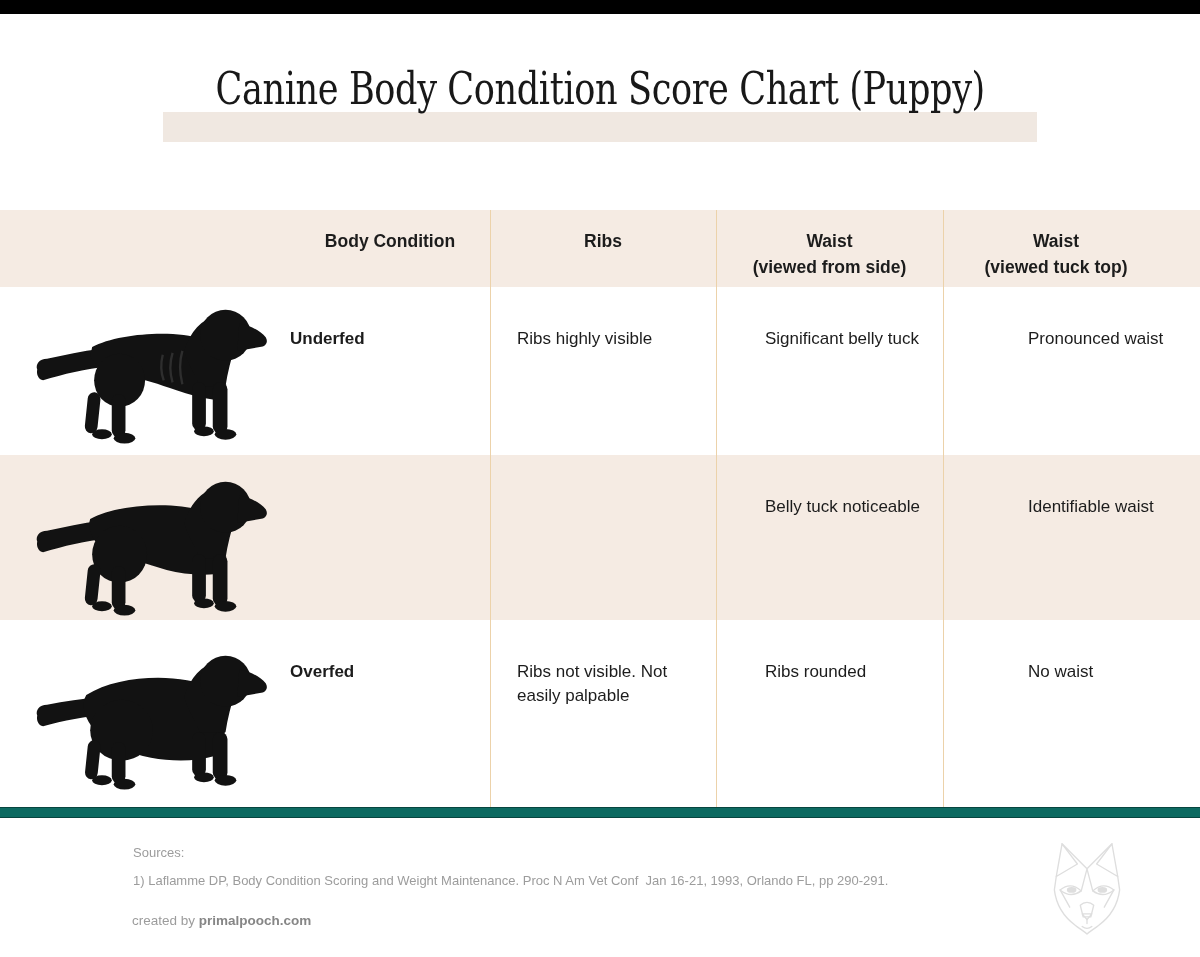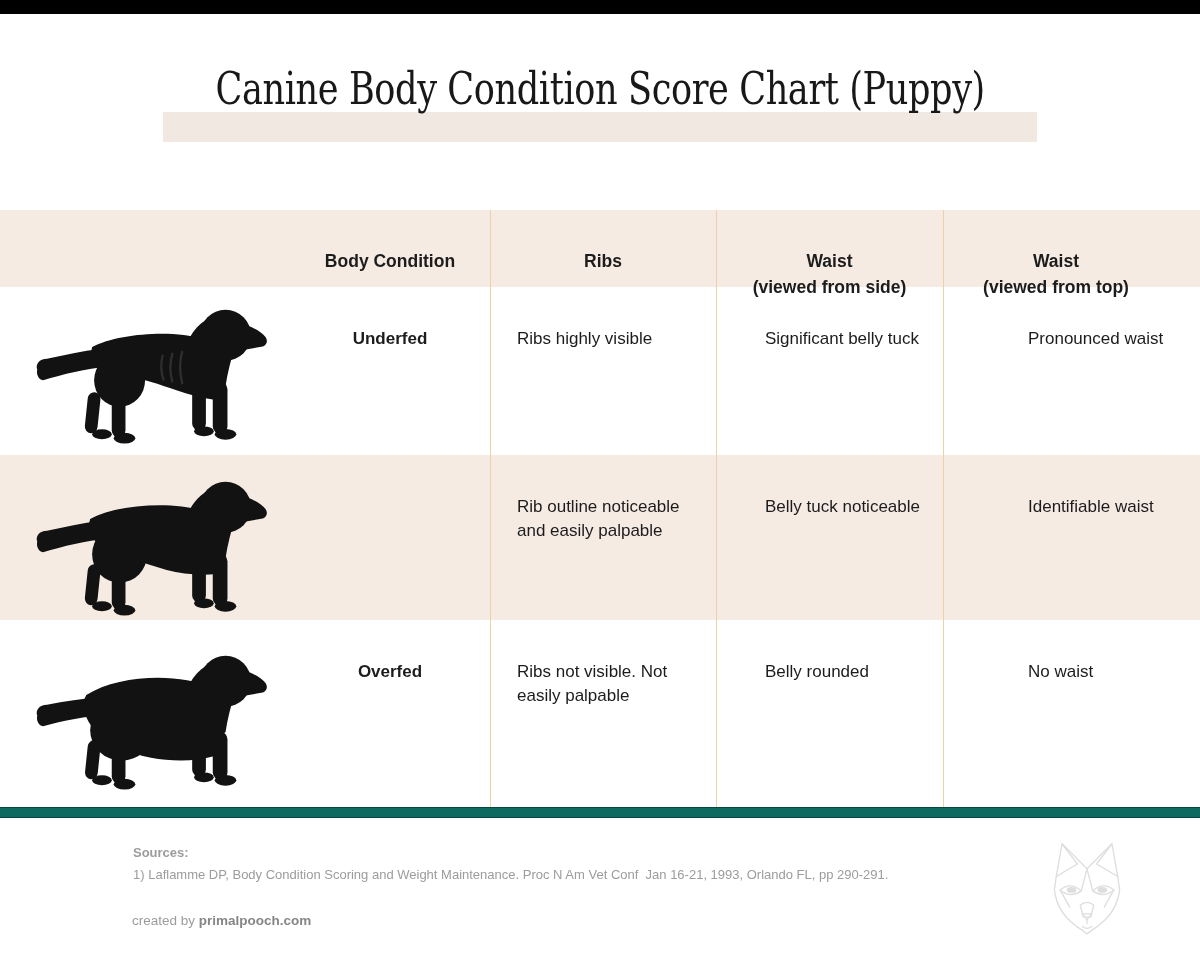--- a/index.html
+++ b/index.html
@@ -27,41 +27,41 @@
   .header-row { left:0; top:210px; width:1200px; height:77px; background:var(--beige); }
   .row-1 { left:0; top:287px; width:1200px; height:168px; background:#ffffff; }
   .row-2 { left:0; top:455px; width:1200px; height:165px; background:var(--beige); }
   .row-3 { left:0; top:620px; width:1200px; height:187px; background:#ffffff; }
 
   .vdiv { top:210px; width:1px; height:597px; background:var(--divider); z-index:3; }
   .vdiv-1 { left:490px; } .vdiv-2 { left:716px; } .vdiv-3 { left:943px; }
 
   
   .hcell { position:absolute; top:228px; font-weight:700; font-size:17.5px; line-height:26px;
-           text-align:center; color:#1c1c1c; z-index:4;margin-top:20px; }
+           text-align:center; color:#1c1c1c; z-index:4; }
   .hc-1 { left:290px; width:200px; }
   .hc-2 { left:490px; width:226px; }
   .hc-3 { left:716px; width:227px; }
   .hc-4 { left:943px; width:226px; }
 
   
   .cell { position:absolute; font-size:17px; line-height:24px; color:#1c1c1c; z-index:4; }
-  .cond { font-weight:700; text-align:center; left:290px; width:200px; }
+  .cond { font-weight:700; text-align:left; left:290px; width:200px; }
   .c-ribs  { left:517px; width:195px; }
   .c-wside { left:743px; width:195px;margin-left:22px; }
   .c-wtop  { left:1028px; width:215px; }
   .r1 { top:327px; } .r2 { top:495px; } .r3 { top:660px; }
 
   
   .dog { position:absolute; left:26px; width:248px; height:152px; z-index:4; }
   .dog-1 { top:296px; } .dog-2 { top:468px; } .dog-3 { top:642px; }
 
   
   .sources { left:133px; top:845px; font-size:13px; color:var(--graytext); }
-  .sources .label { display:block; margin-bottom:7px;font-weight:bold; }
+  .sources .label { display:block; margin-bottom:13px; }
   .src-line { display:block; line-height:15.7px; white-space:pre; }
   .credit { left:132px; top:913px; font-size:13.5px; color:var(--graytext); }
   .credit b { color:#868686; font-weight:700; }
 
   .logo { left:1048px; top:840px; width:78px; height:96px; }
 </style>
 </head>
 <body>
 
 <div class="canvas">
@@ -87,35 +87,34 @@
   </div>
   <div class="hcell hc-2">
     <div>Ribs</div>
   </div>
   <div class="hcell hc-3">
     <div>Waist</div>
     <div>(viewed from side)</div>
   </div>
   <div class="hcell hc-4">
     <div>Waist</div>
-    <div>(viewed from top)</div>
+    <div>(viewed tuck top)</div>
   </div>
 
   <div class="cell cond r1">Underfed</div>
   <div class="cell c-ribs r1">Ribs highly visible</div>
   <div class="cell c-wside r1">Significant belly tuck</div>
   <div class="cell c-wtop r1">Pronounced waist</div>
 
-  <div class="cell c-ribs r2">Rib outline noticeable and easily palpable</div>
   <div class="cell c-wside r2">Belly tuck noticeable</div>
   <div class="cell c-wtop r2">Identifiable waist</div>
 
   <div class="cell cond r3">Overfed</div>
   <div class="cell c-ribs r3">Ribs not visible. Not easily palpable</div>
-  <div class="cell c-wside r3">Belly rounded</div>
+  <div class="cell c-wside r3">Ribs rounded</div>
   <div class="cell c-wtop r3">No waist</div>
 
   <svg class="dog dog-1" viewBox="0 0 250 155">
     <g fill="#121212">
       <path d="M10,75 C8,70 12,64 20,64 C38,60 56,56 74,54 L82,72 C60,74 36,80 16,86 C11,85 9,80 10,75 Z"></path>
       <path d="M66,52 C92,38 150,34 178,44 C192,50 198,60 198,74 C198,86 196,96 192,106 C178,104 164,100 152,96 C134,90 118,84 102,82 C84,80 70,72 64,62 Z"></path>
       <path d="M160,56 C166,36 178,24 192,20 L212,50 C208,64 204,78 202,92 L176,92 C170,78 162,66 160,56 Z"></path>
       <circle cx="202" cy="40" r="26"></circle>
       <path d="M216,28 C228,30 238,36 243,42 C246,47 243,52 237,52 L214,56 Z"></path>
       <ellipse cx="94" cy="86" rx="26" ry="27"></ellipse>

